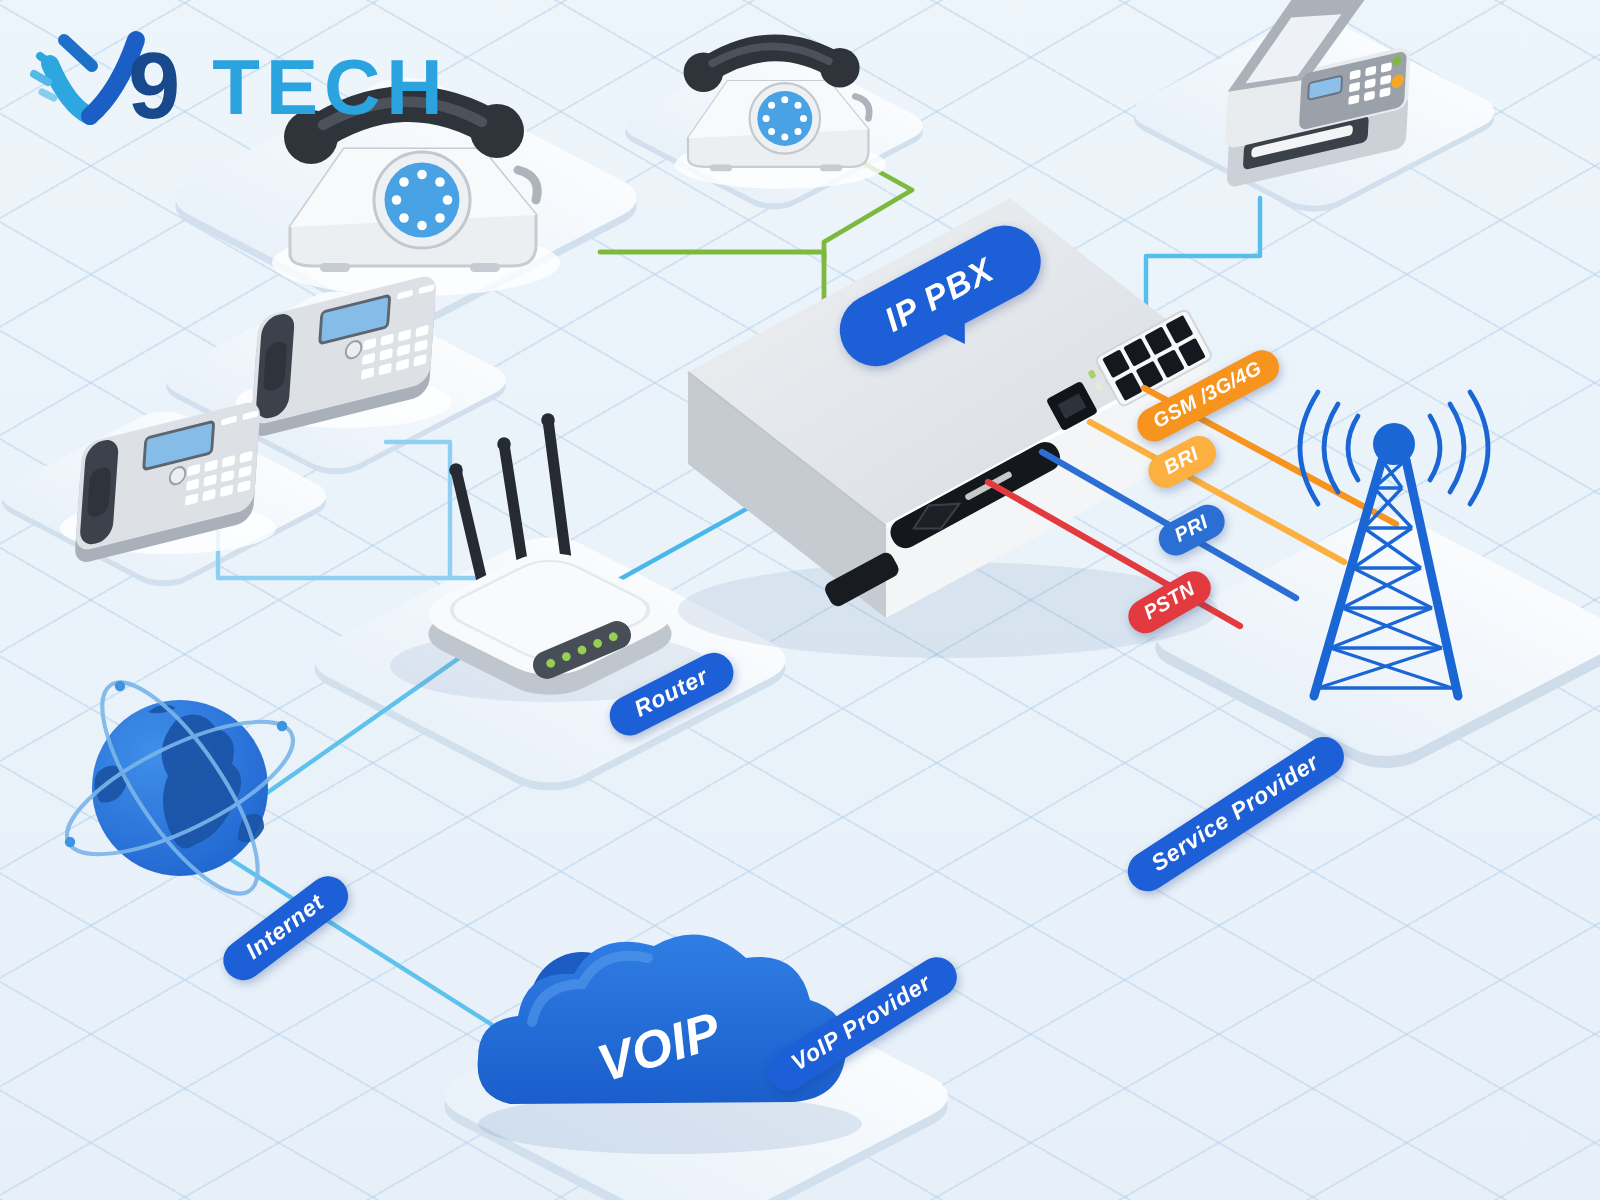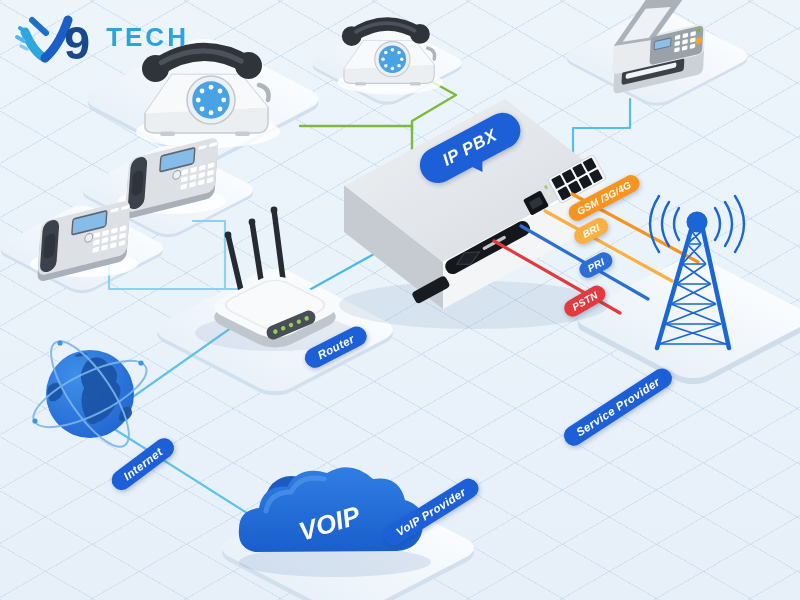--- a/index.html
+++ b/index.html
@@ -8,21 +8,21 @@
     position:relative;width:800px;height:600px;overflow:hidden;
     background:
       repeating-linear-gradient(150deg, rgba(178,207,233,.45) 0 1px, transparent 1px 47px),
       repeating-linear-gradient(30deg, rgba(178,207,233,.45) 0 1px, transparent 1px 47px),
       linear-gradient(180deg,#edf5fb 0%,#e7f0f9 100%);
   }
   #scene{position:absolute;left:0;top:0;}
   
   .logo{position:absolute;left:14px;top:8px;display:flex;align-items:flex-end;z-index:30;}
   .logo .nine{font-size:47px;font-weight:800;color:#17498c;line-height:.95;margin-left:-12px;}
-  .logo .word{font-size:26px;font-weight:800;color:#2ba3de;line-height:1;letter-spacing:3px;margin-left:16px;margin-bottom:16px;}
+  .logo .word{font-size:39px;font-weight:800;color:#2ba3de;line-height:1;letter-spacing:3px;margin-left:16px;margin-bottom:2px;}
   
   .pill{
     position:absolute;z-index:20;
     transform:translate(-50%,-50%) rotate(var(--r,-28deg));
     background:#1d5fd6;color:#fff;font-weight:700;font-style:italic;
     font-size:11.5px;letter-spacing:.4px;padding:4px 14px;border-radius:999px;
     white-space:nowrap;box-shadow:0 2px 5px rgba(25,60,130,.3);
   }
   .pill.trunk{font-size:10px;padding:3px 9px;letter-spacing:.2px;}
   .pill.pill-lg{font-size:17px;padding:8px 25px;letter-spacing:.6px;}

